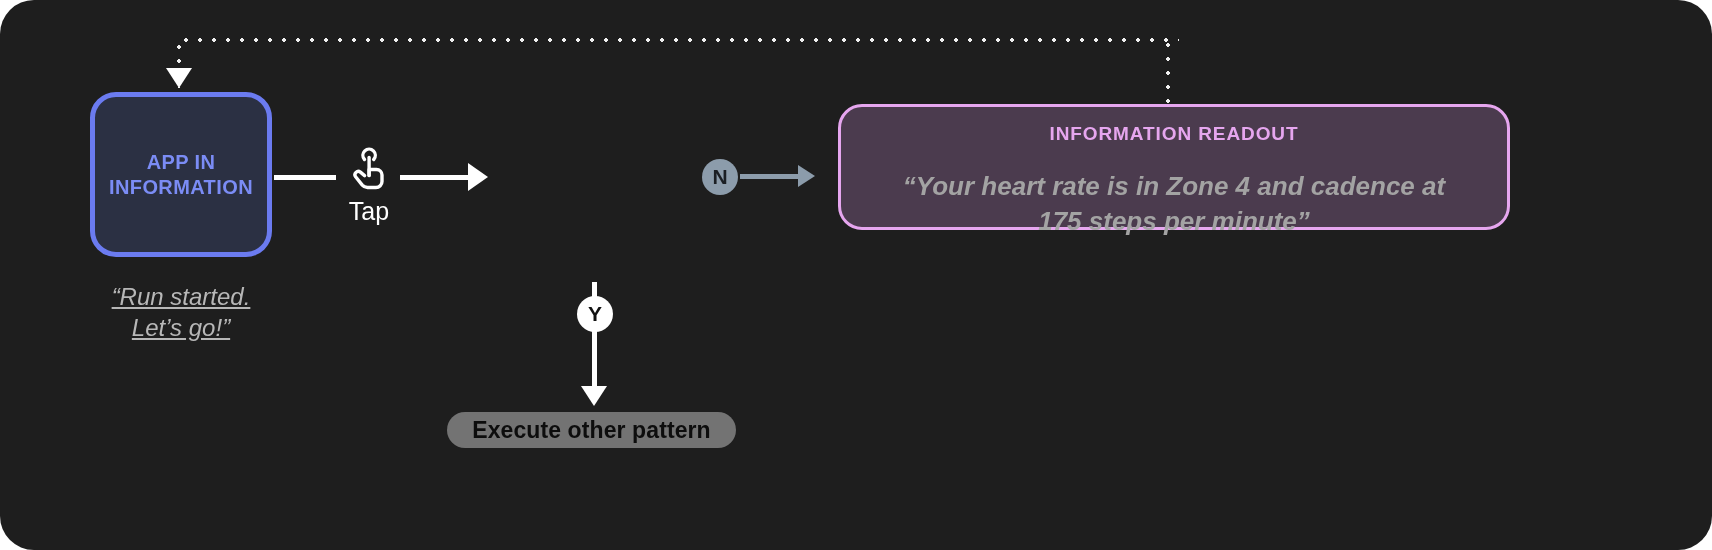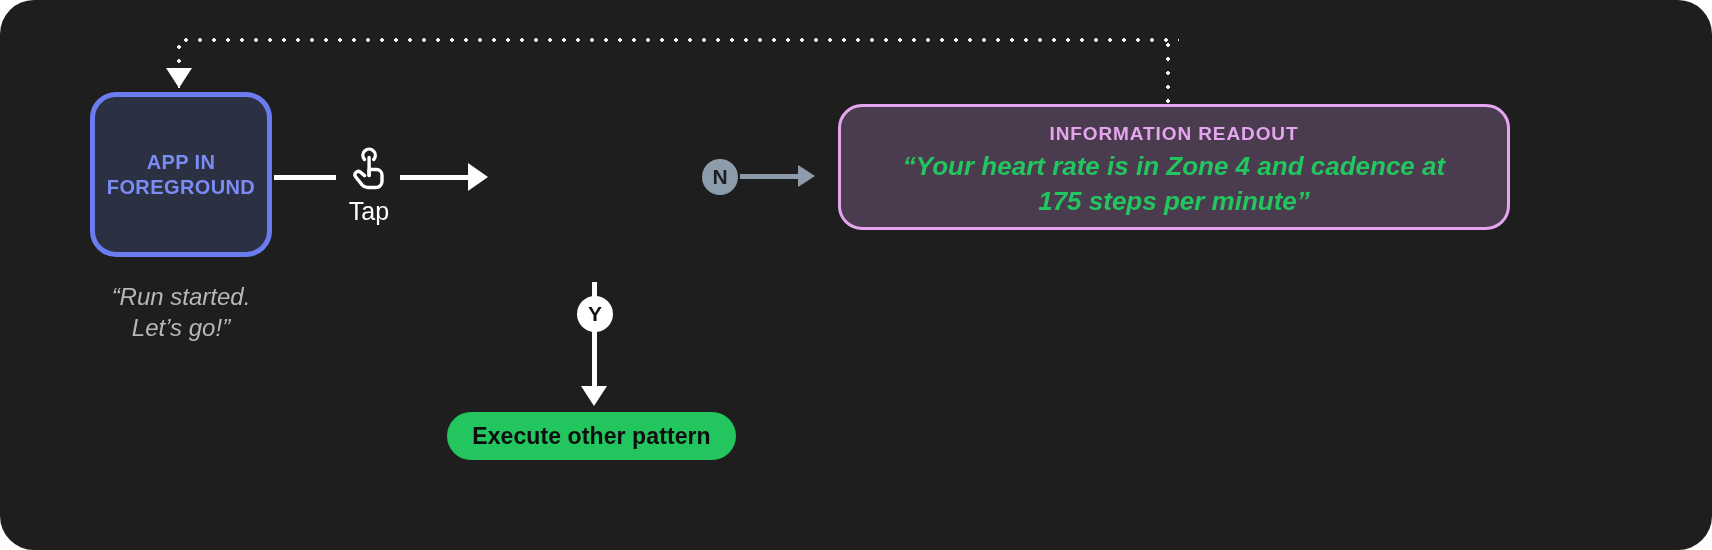--- a/index.html
+++ b/index.html
@@ -51,20 +51,21 @@
     position: absolute;
     left: 60px;
     top: 282px;
     width: 242px;
     text-align: center;
     color: #b7b7b7;
     font-size: 24px;
     font-style: italic;
     line-height: 1.28;
     white-space: pre-line;
+    text-decoration: underline;
   }
 
   
   .h-line {
     position: absolute;
     background: #ffffff;
     height: 5px;
   }
   #line-app-tap { left: 274px; top: 175px; width: 62px; }
   #line-tap-diamond { left: 400px; top: 175px; width: 74px; }
@@ -175,24 +176,24 @@
     justify-content: flex-start;
     padding-top: 16px;
   }
   #readout-title {
     color: #e6a6ef;
     font-size: 19px;
     font-weight: bold;
     letter-spacing: 0.9px;
   }
   #readout-body {
-    margin-top: 4px;
+    margin-top: 24px;
     width: 620px;
     text-align: center;
-    color: #22c55e;
+    color: #a3a3a3;
     font-size: 26px;
     font-style: italic;
     font-weight: bold;
     line-height: 1.33;
     white-space: pre-line;
   }
 
   
   .dotted {
     position: absolute;
@@ -275,22 +276,22 @@
     border-right: 13px solid transparent;
     border-top: 20px solid #ffffff;
   }
 
   
   #execute-pill {
     position: absolute;
     left: 447px;
     top: 412px;
     width: 289px;
-    height: 48px;
-    background: #22c55e;
+    height: 36px;
+    background: #737373;
     border-radius: 24px;
     display: flex;
     align-items: center;
     justify-content: center;
   }
   #execute-pill .pill-label {
     color: #0d0d0d;
     font-size: 23px;
     font-weight: bold;
     letter-spacing: 0.1px;
@@ -301,21 +302,21 @@
 
 <div id="canvas">
 
   <div class="dotted" id="dot-top"></div>
   <div class="dotted" id="dot-right"></div>
   <div class="dotted" id="dot-left"></div>
   <div id="arrow-loop"></div>
 
   <div id="app-node">
     <span class="node-label">APP IN
-FOREGROUND</span>
+INFORMATION</span>
   </div>
   <div id="app-caption">“Run started.
 Let’s go!”</div>
 
   <div class="h-line" id="line-app-tap"></div>
 
   <div id="tap-group">
     <svg id="tap-icon" width="44" height="48" viewBox="0 0 44 48">
       <g fill="none" stroke="#ffffff" stroke-width="3.4" stroke-linecap="round" stroke-linejoin="round">
         <path d="M17.5 14.5 a6.2 6.2 0 1 1 9.2 0"></path>

